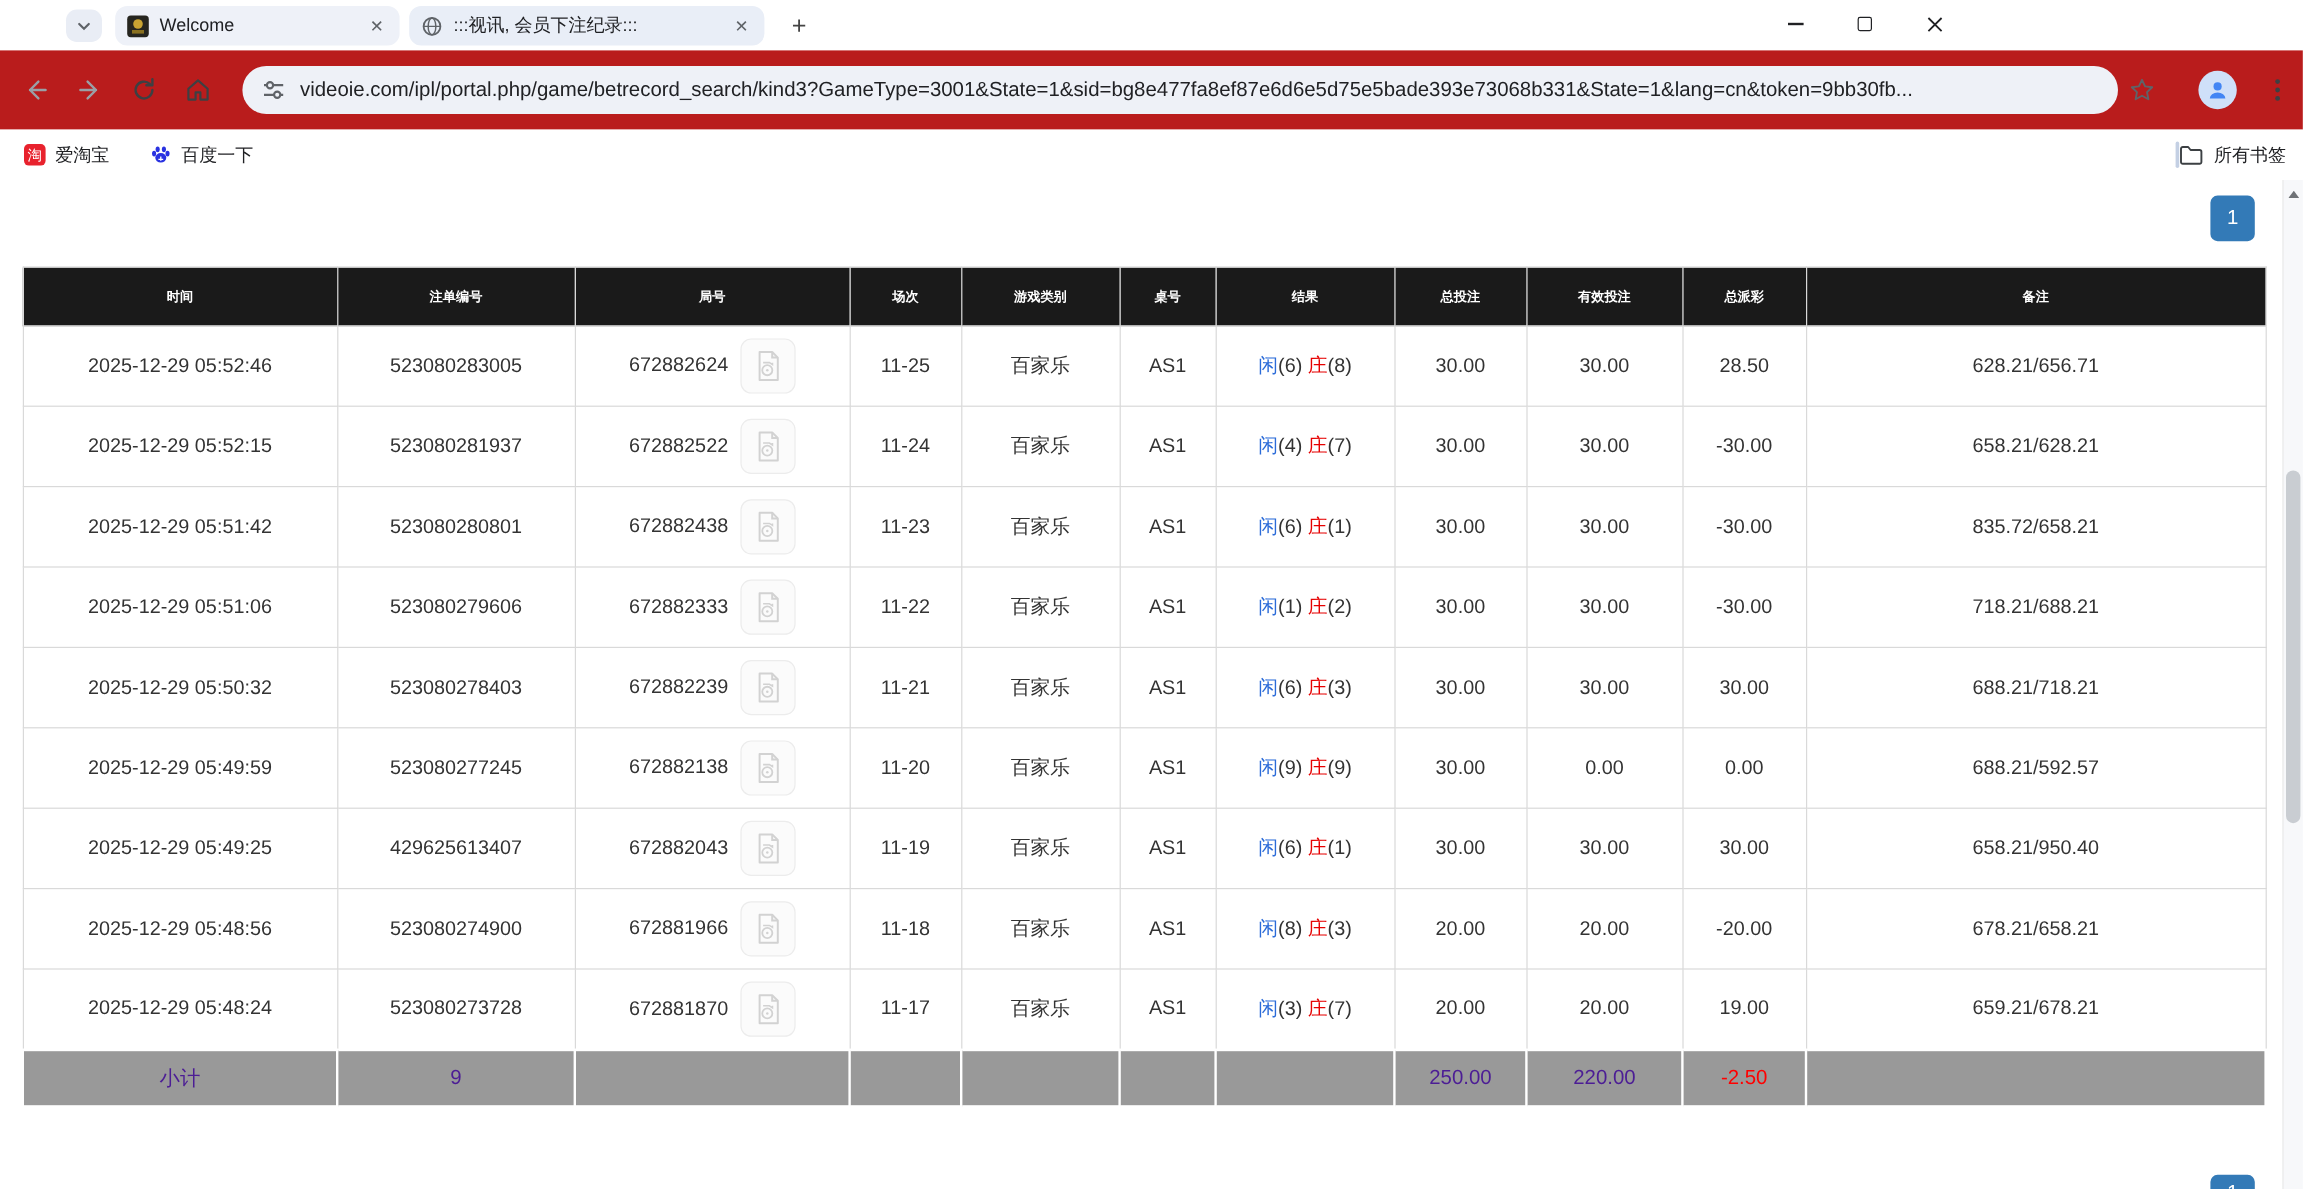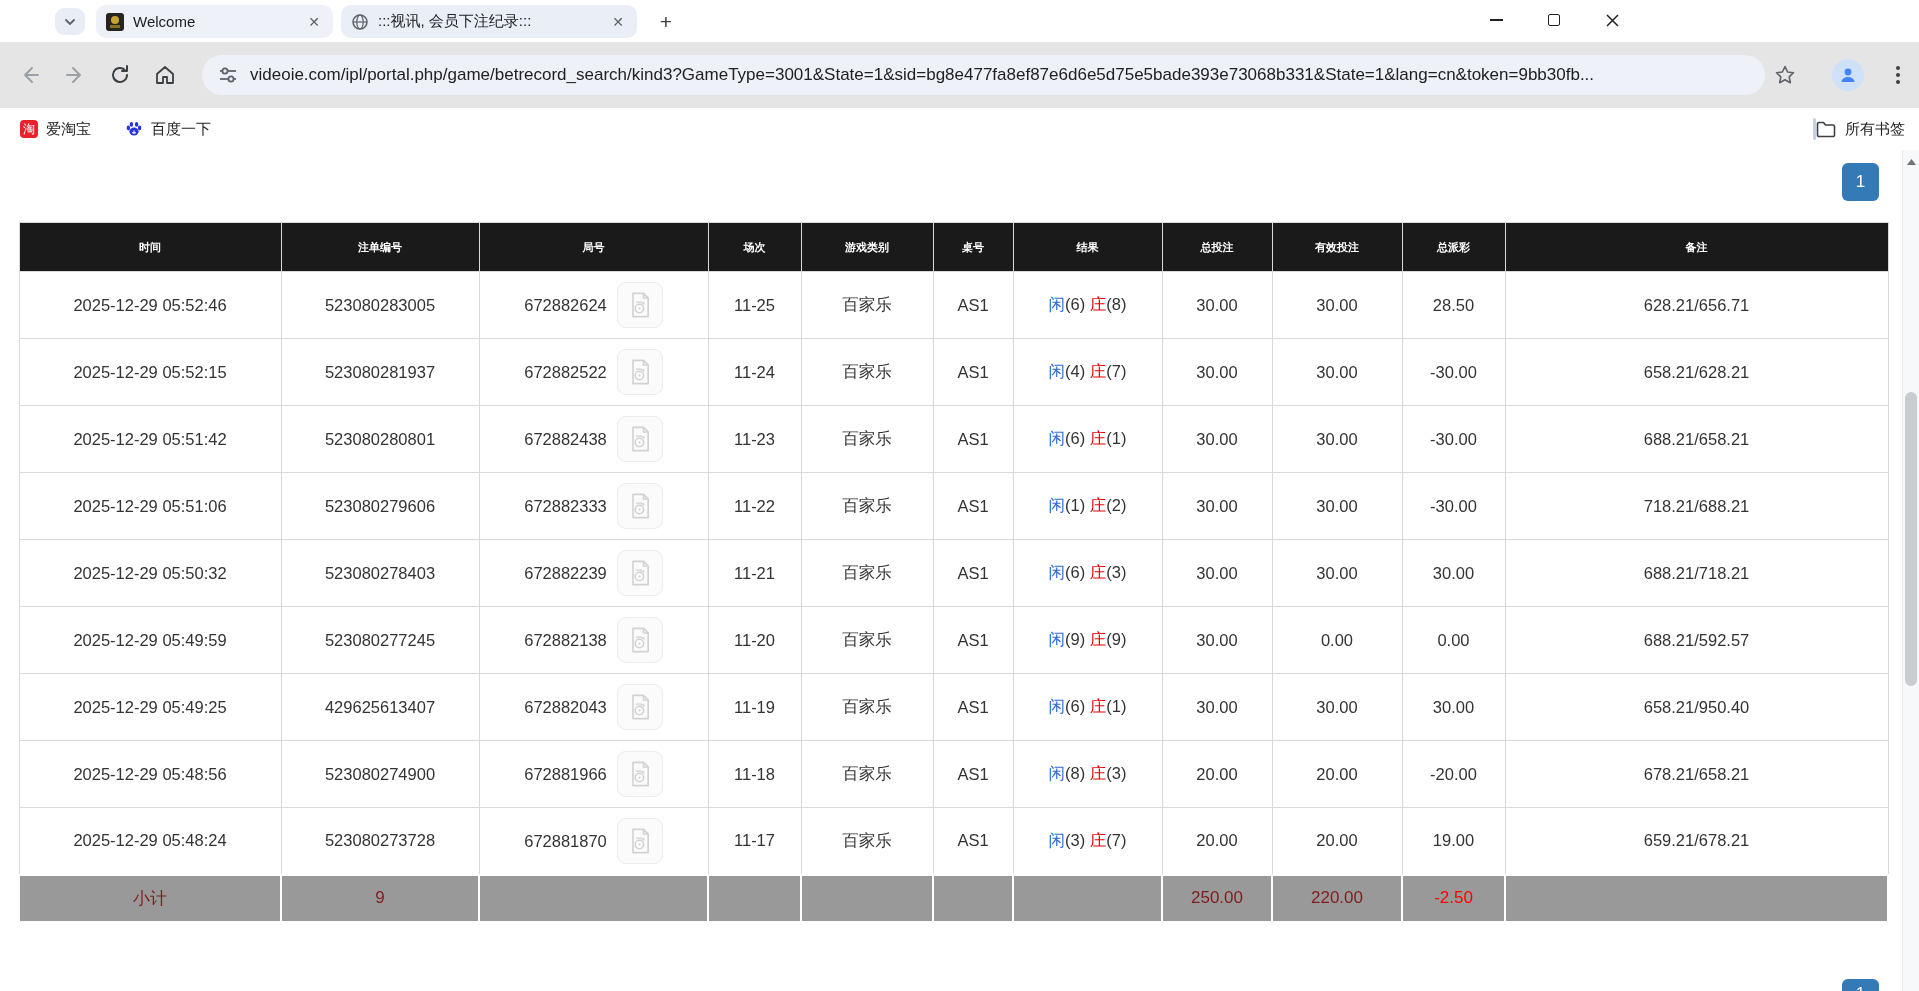--- a/index.html
+++ b/index.html
@@ -23,21 +23,21 @@
     background:#c9a332; }
   .favicon-welcome i { position:absolute; left:4px; bottom:3px; width:10px; height:3px; background:#8a7120; }
   .new-tab-btn { position:absolute; left:653px; top:9px; width:26px; height:26px; display:flex;
     align-items:center; justify-content:center; color:#444; font-size:21px; cursor:pointer; border-radius:50%; }
   .win-controls { position:absolute; right:0; top:0; height:42px; display:flex; }
   .win-btn { width:58px; height:40px; display:flex; align-items:center; justify-content:center; cursor:pointer; }
   .win-min i { width:13px; height:2px; background:#202124; display:block; }
   .win-max i { width:12px; height:12px; border:1.6px solid #202124; border-radius:2px; display:block; }
   .win-close svg { display:block; }
 
-  .toolbar { position:absolute; top:42px; left:0; width:1919px; height:66px; background:#e5e5e5;
+  .toolbar { position:absolute; top:42px; left:0; width:1919px; height:66px; background:#b91c1c;
     display:flex; align-items:center; }
   .nav-btn { width:40px; height:40px; display:flex; align-items:center; justify-content:center;
     border-radius:50%; cursor:pointer; flex:0 0 40px; }
   .nav-group { display:flex; margin-left:10px; gap:5px; }
   .omnibox { position:absolute; left:202px; top:13px; width:1563px; height:40px; background:#eef1f7;
     border-radius:20px; display:flex; align-items:center; padding:0 16px; cursor:text; }
   .url-text { font-size:17px; color:#202124; margin-left:12px; white-space:nowrap; overflow:hidden;
     flex:1; }
   .star-btn { position:absolute; left:1771px; top:19px; width:28px; height:28px; display:flex;
     align-items:center; justify-content:center; cursor:pointer; }
@@ -73,21 +73,21 @@
     color:#333; background:#fff; }
   td .round-no { vertical-align:middle; }
   .video-btn { display:inline-flex; align-items:center; justify-content:center; width:46px; height:46px;
     background:#fbfbfb; border:1px solid #ececec; border-radius:9px; margin-left:10px;
     vertical-align:middle; cursor:pointer; }
   .cell-blue { color:#2b6bd8; }
   .neg { color:#ff0000; }
   .result-player { color:#2b6bd8; }
   .result-banker { color:#e60000; }
   .result-paren { color:#333; }
-  tr.footer-row td { background:#999999; color:#7f1d1d; height:47px; border:2px solid #ffffff;
+  tr.footer-row td { background:#999999; color:#4c1d95; height:47px; border:2px solid #ffffff;
     font-size:17px; }
   tr.footer-row td.neg-footer { color:#ff0000; }
 
   
   .scrollbar { position:absolute; right:0; top:150px; width:17px; height:841px; background:#f7f8fa;
     border-left:1px solid #e9e9e9; }
   .sb-up { position:absolute; top:4px; left:0; width:17px; height:16px; display:flex;
     align-items:center; justify-content:center; cursor:pointer; }
   .sb-thumb { position:absolute; top:242px; left:2px; width:12px; height:294px; background:#c9cdd2;
     border-radius:6px; cursor:pointer; }
@@ -307,21 +307,21 @@
                 <path d="M8.5 9.6 h4.5 l2.2 1.4 v-1.4" stroke="#d2d2d2" stroke-width="1.1" fill="none"></path>
               </svg>
             </span></td>
           <td>11-23</td>
           <td>百家乐</td>
           <td>AS1</td>
           <td><span class="result-player">闲</span><span class="result-paren">(6)</span> <span class="result-banker">庄</span><span class="result-paren">(1)</span></td>
           <td class="cell-blue">30.00</td>
           <td>30.00</td>
           <td class="neg">-30.00</td>
-          <td>688.21/658.21</td>
+          <td>835.72/658.21</td>
         </tr>
         <tr>
           <td>2025-12-29 05:51:06</td>
           <td>523080279606</td>
           <td><span class="round-no">672882333</span><span class="video-btn">
               <svg width="28" height="28" viewBox="0 0 24 24">
                 <path d="M6 2 h9 l4 4 v16 h-13 z" stroke="#d2d2d2" stroke-width="1.4" fill="none" stroke-linejoin="round"></path>
                 <path d="M15 2 v4 h4" stroke="#d2d2d2" stroke-width="1.4" fill="none"></path>
                 <circle cx="11.5" cy="15" r="3.6" stroke="#d2d2d2" stroke-width="1.3" fill="none"></circle>
                 <circle cx="11.5" cy="15" r="0.9" fill="#d2d2d2"></circle>

